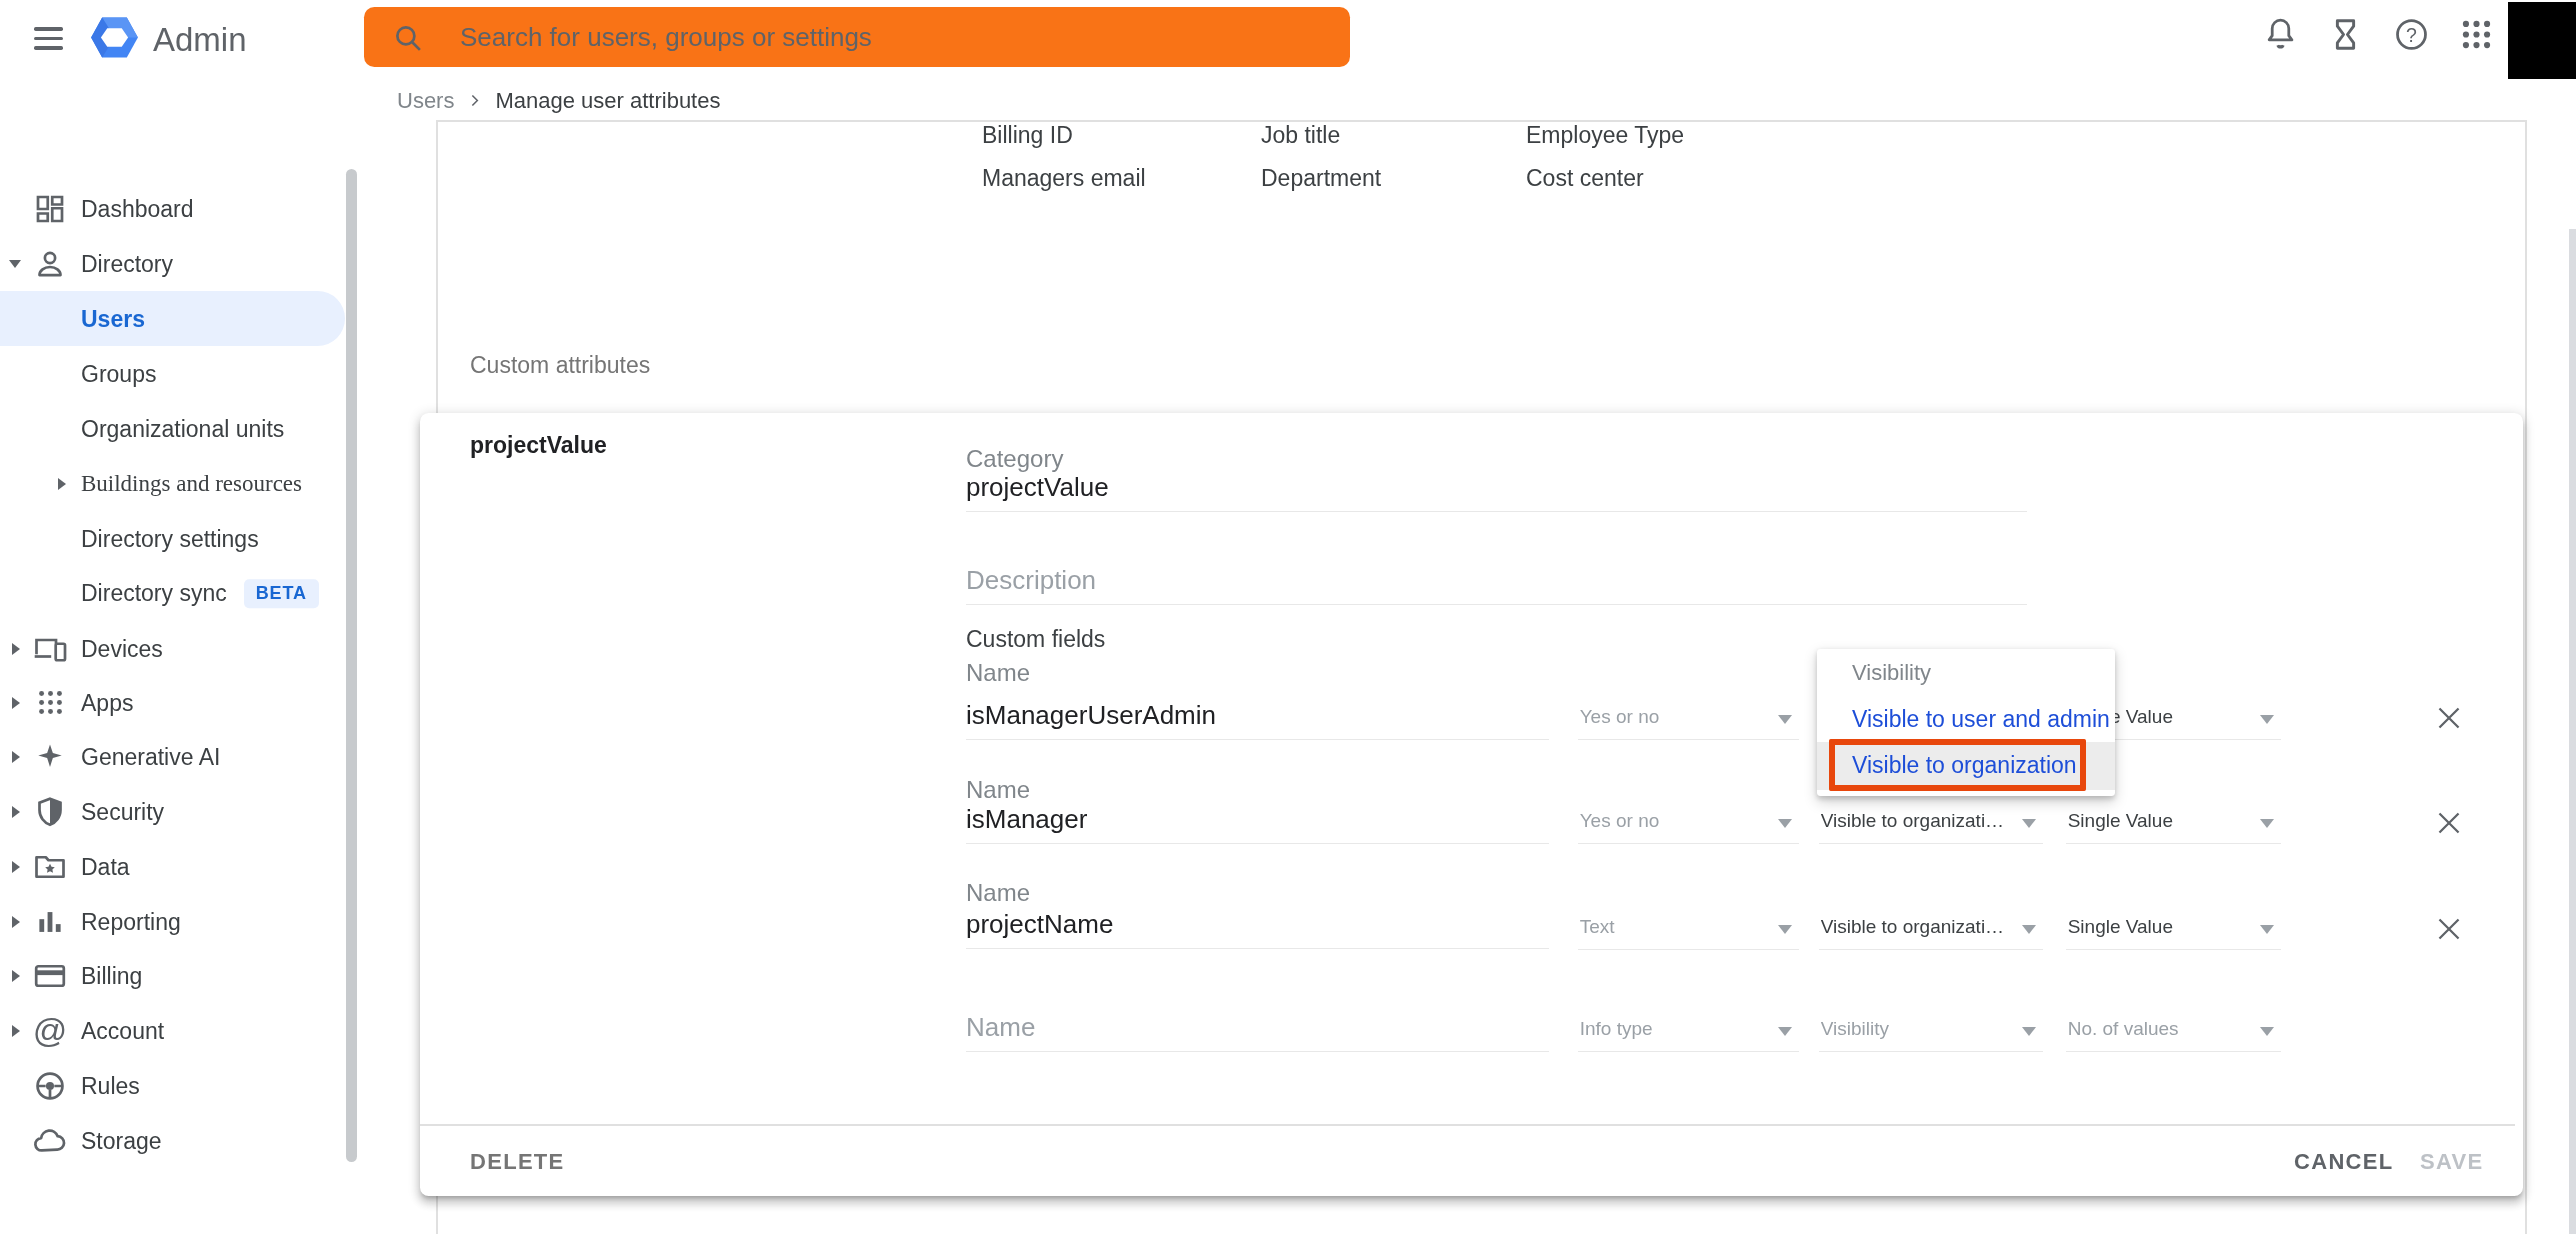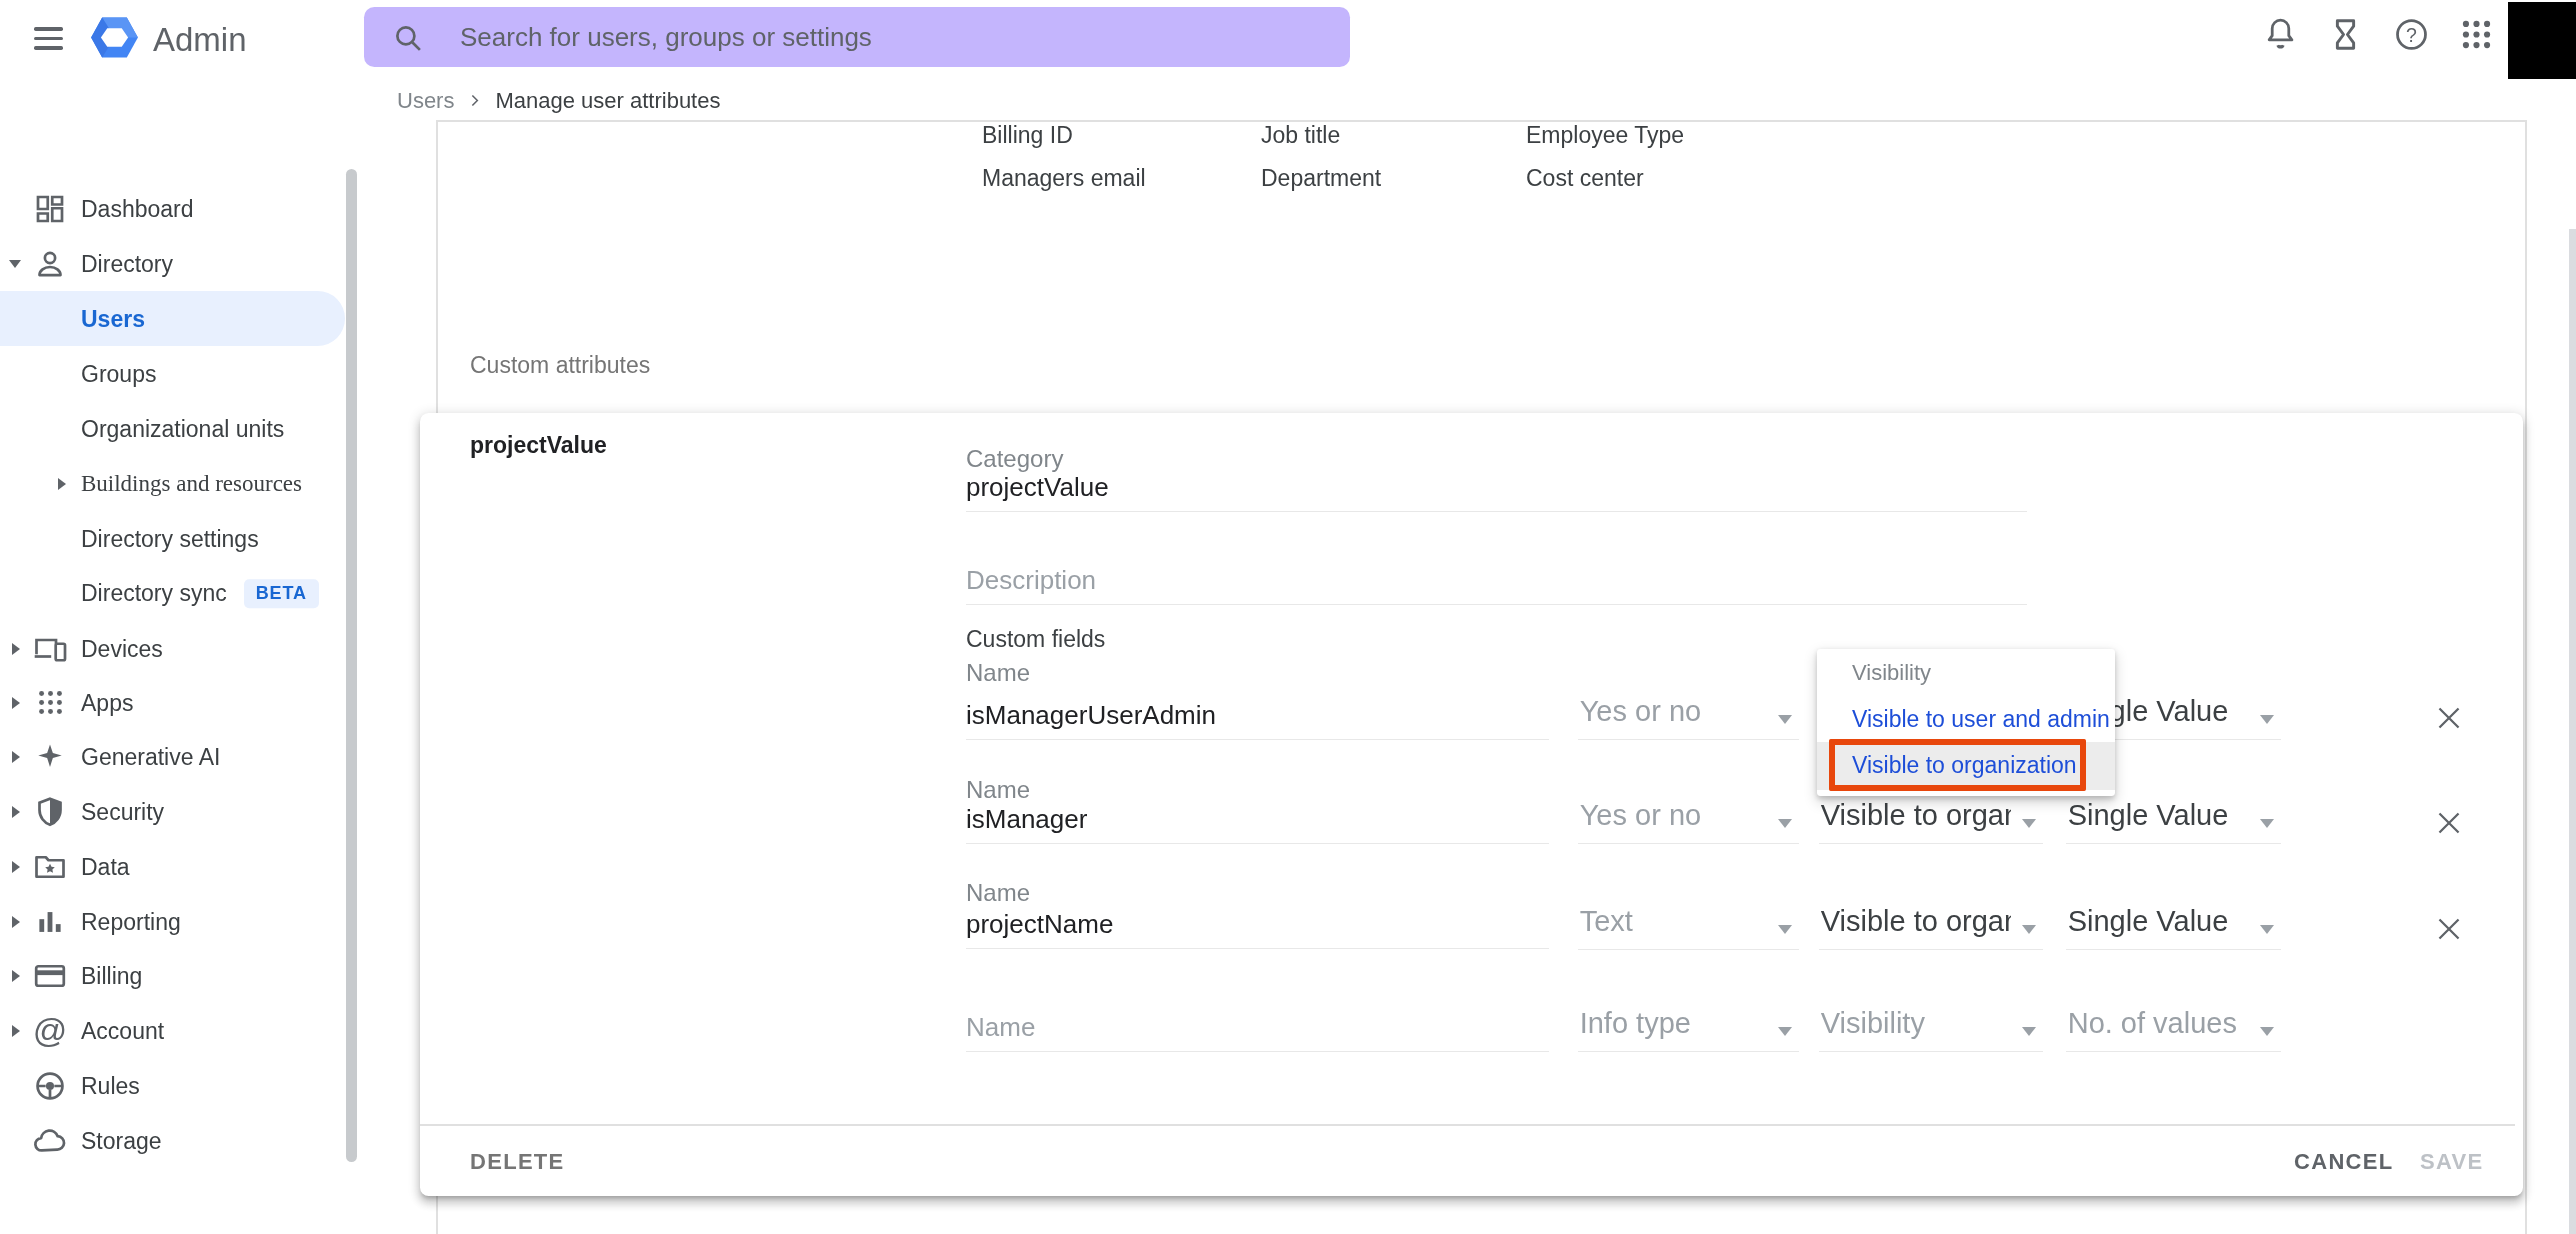--- a/index.html
+++ b/index.html
@@ -2,21 +2,21 @@
 <html style="font-size:13.7px"><head>
 <meta charset="utf-8">
 <style>
   html,body{margin:0;padding:0;background:#fff;}
   #app{position:relative;width:2576px;height:1235px;overflow:hidden;background:#fff;
        font-family:"Liberation Sans","DejaVu Sans",sans-serif;color:#202124;}
   .abs{position:absolute;}
   
   .bar{width:29px;height:3.4px;background:#5f6368;border-radius:1.7px;margin:6px 0;}
   .product{font-size:33px;color:#5f6368;}
-  .searchbox{background:#c4b5fd;border-radius:10.3px;}
+  .searchbox{background:#f97316;border-radius:10.3px;}
   .searchbox input{position:absolute;left:94px;top:0;width:858px;height:60px;border:none;background:transparent;
        outline:none;font-size:26px;color:#3c4043;font-family:inherit;}
   .searchbox input::placeholder{color:#5f6368;opacity:1;}
   
   .srow{position:absolute;left:0;width:373px;height:55px;}
   .slabel{position:absolute;left:81px;top:50%;transform:translateY(-50%);font-size:23px;color:#3c4043;white-space:nowrap;}
   .sicon{position:absolute;left:31px;top:50%;transform:translateY(-50%);width:38px;height:38px;display:flex;align-items:center;justify-content:center;}
   .tri-r{position:absolute;left:12px;top:50%;transform:translateY(-50%);width:0;height:0;
          border-left:8.6px solid #5f6368;border-top:6px solid transparent;border-bottom:6px solid transparent;}
   .tri-d{position:absolute;left:9.4px;top:50%;transform:translateY(-50%);width:0;height:0;
@@ -30,21 +30,21 @@
   .section-title{position:absolute;font-size:23px;color:#757575;}
   
   .card{position:absolute;left:420px;top:413px;width:2095px;height:783px;background:#fff;border-radius:8.6px;
         box-shadow:0 4.3px 4.3px -2.6px rgba(0,0,0,.2),0 6.9px 8.6px 0.9px rgba(0,0,0,.14),0 2.6px 12px 1.7px rgba(0,0,0,.12);padding-left:8px;}
   .card-title{position:absolute;left:50px;top:19px;font-size:23px;font-weight:700;color:#202124;}
   .tiny-label{position:absolute;font-size:24px;color:#80868b;}
   .ninput{position:absolute;height:48px;border:none;border-bottom:1.7px solid #e8e8e8;background:transparent;
           outline:none;padding:0;font-size:26px;color:#202124;font-family:inherit;}
   .ninput::placeholder{color:#9aa0a6;opacity:1;}
   .dd{position:absolute;height:46px;border-bottom:1.7px solid #e8e8e8;box-sizing:border-box;}
-  .dd-text{position:absolute;left:1.7px;bottom:11px;font-size:29px;white-space:nowrap;overflow:hidden;max-width:85%;}
+  .dd-text{position:absolute;left:1.7px;bottom:11px;font-size:19px;white-space:nowrap;overflow:hidden;max-width:85%;}
   .dd-filled{color:#3c4043;}
   .dd-ph{color:#9aa0a6;}
   .caret{position:absolute;right:6.9px;bottom:15.4px;width:0;height:0;
          border-left:7.7px solid transparent;border-right:7.7px solid transparent;border-top:9.4px solid #9aa0a6;}
   .xbtn{position:absolute;width:43px;height:43px;display:flex;align-items:center;justify-content:center;cursor:pointer;}
   .btxt{position:absolute;font-size:22px;font-weight:700;letter-spacing:1.3px;white-space:nowrap;}
   
   .menu{position:absolute;left:1817px;top:649px;width:298px;height:147px;background:#fff;border-radius:3.4px;
         box-shadow:0 2.6px 5.1px rgba(0,0,0,.16),0 5.1px 13.7px rgba(0,0,0,.18);z-index:10;}
   .menu-header{position:absolute;left:35px;top:11px;font-size:22px;color:#80868b;}

